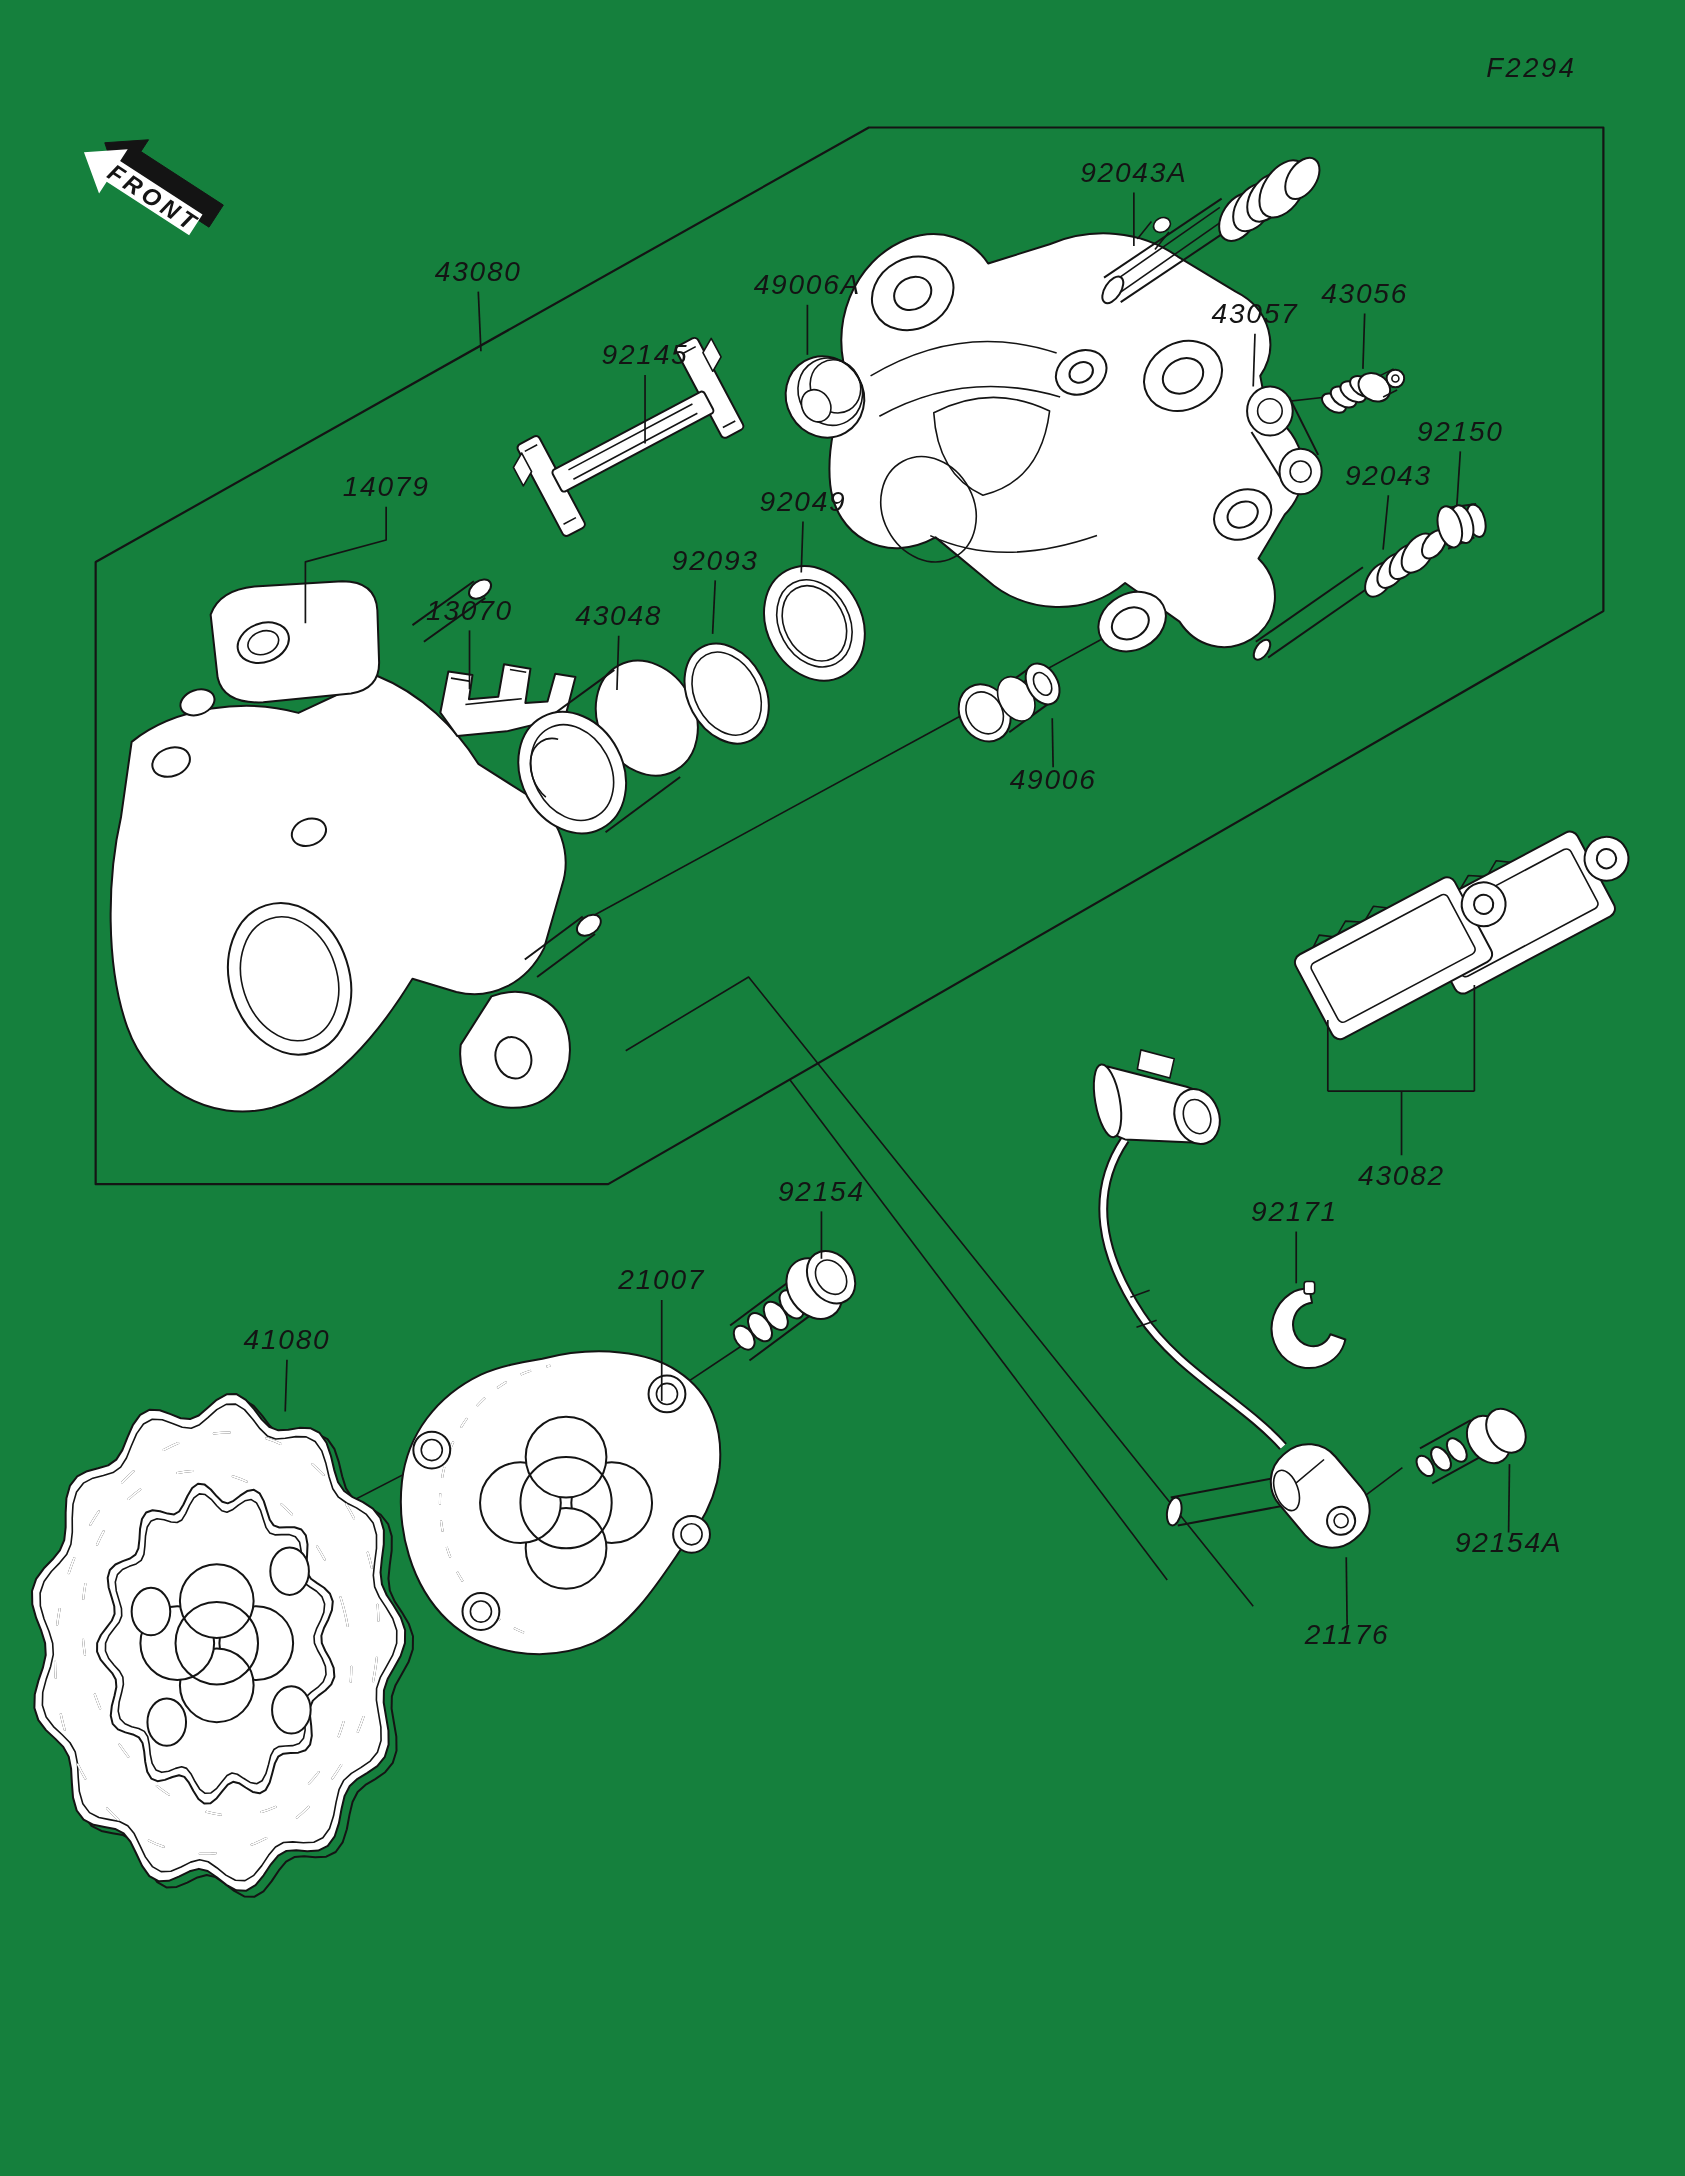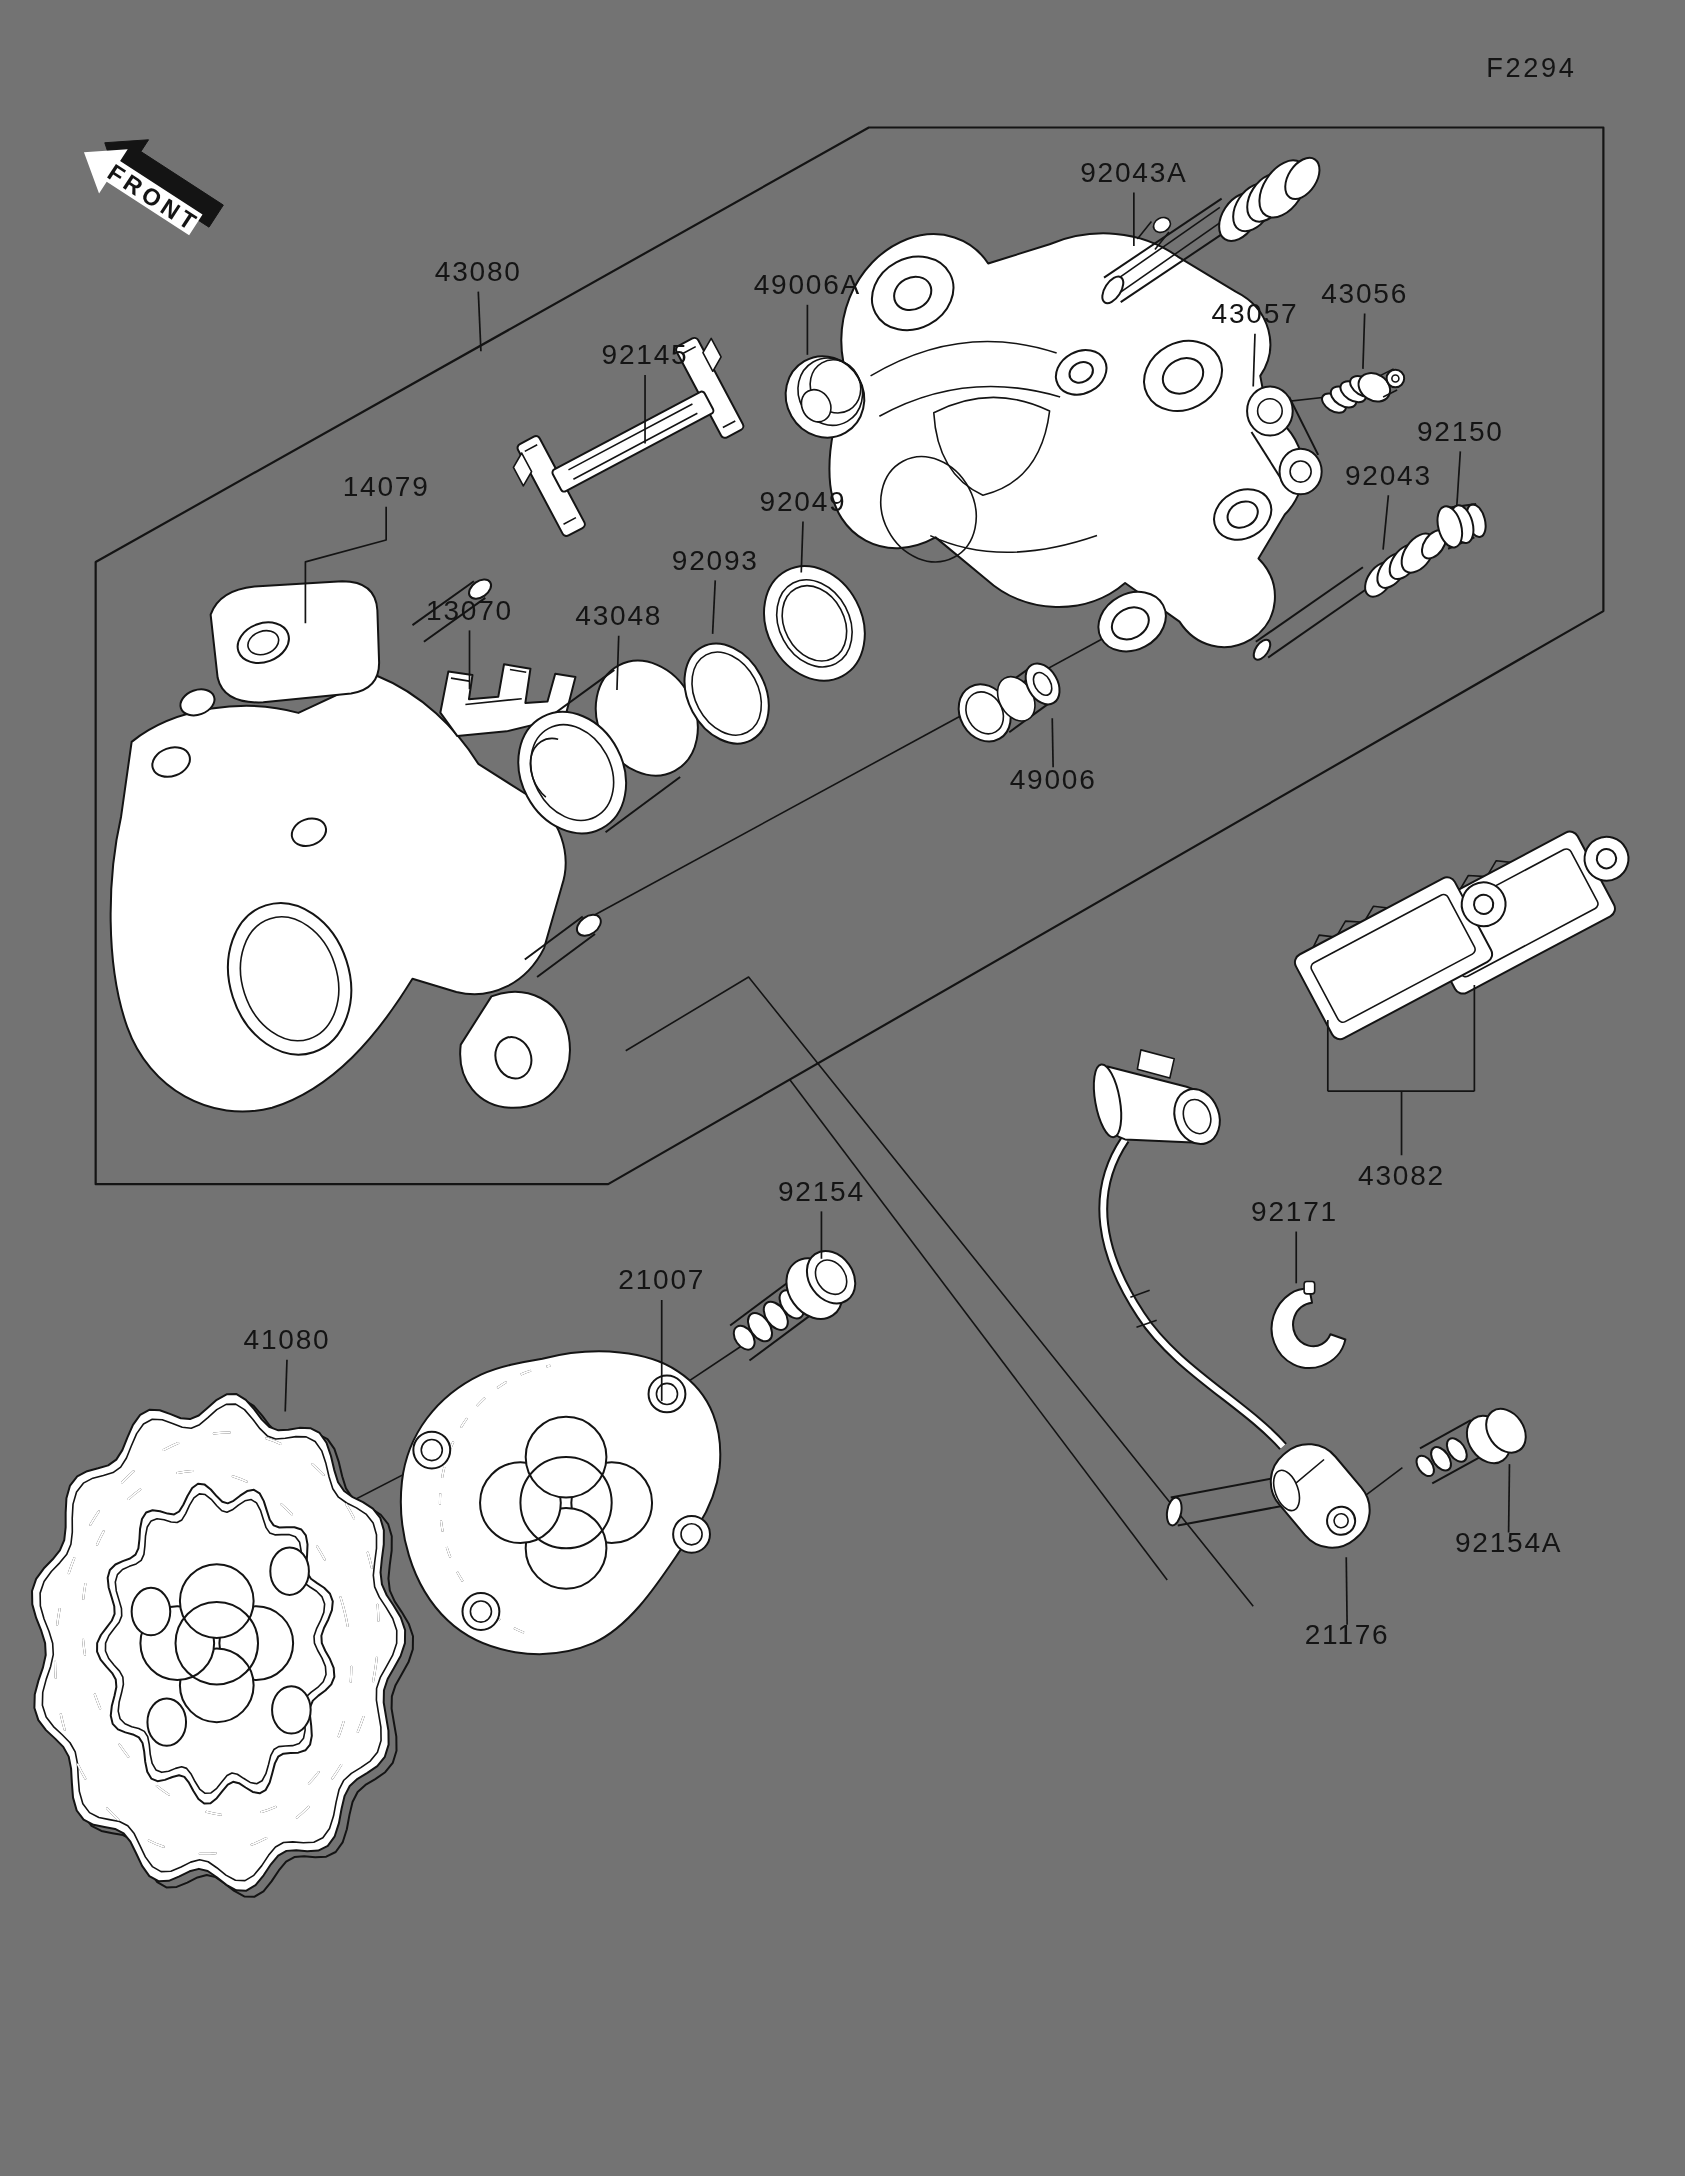--- a/index.html
+++ b/index.html
@@ -1,16 +1,16 @@
 <!DOCTYPE html>
 <html style="font-size:14px"><head>
 <meta charset="utf-8">
 <style>
   html,body{margin:0;padding:0;background:#e8e8e8;}
-  .page{position:relative;width:1685px;height:2177px;background:#737373;margin:0 auto;overflow:hidden;}
+  .page{position:relative;width:1685px;height:2177px;background:#15803d;margin:0 auto;overflow:hidden;font-style:italic;}
   svg{position:absolute;left:0;top:0;}
   svg *{vector-effect:non-scaling-stroke;}
   .ln,path,ellipse,circle,rect,line,polyline{stroke:#141414;fill:none;stroke-width:2;stroke-linejoin:round;}
   .fill{fill:#ffffff;}
   .blk{fill:#141414;stroke:#141414;}
   .thin{stroke-width:1.6;}
   .leader{stroke-width:1.7;fill:none;}
   .axis{stroke-width:1.6;fill:none;}
   .box{stroke-width:2.2;fill:none;}
   text{stroke:none;fill:#141414;font-family:"Liberation Sans","DejaVu Sans",sans-serif;}

